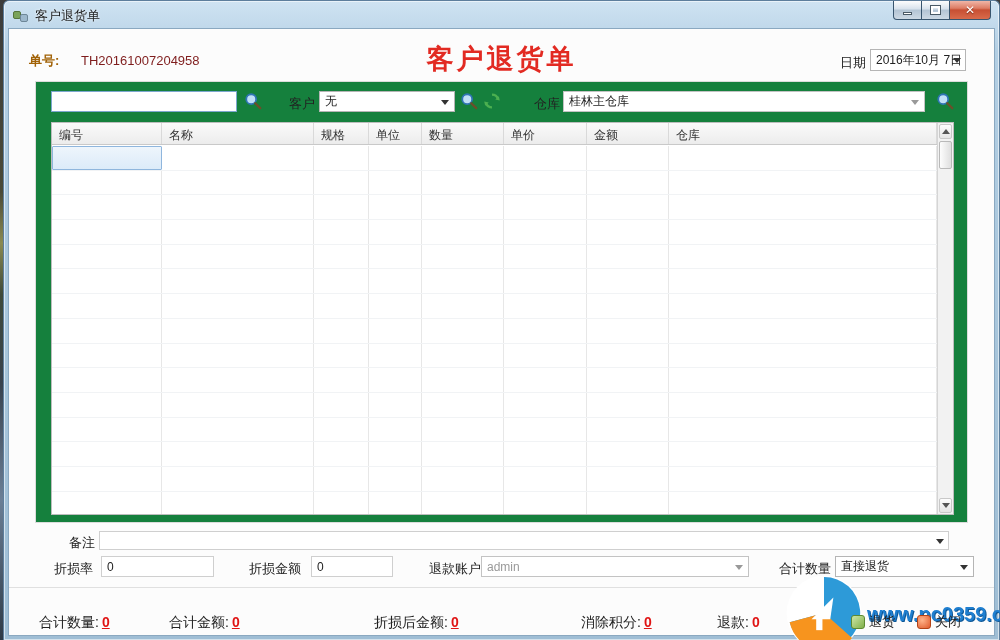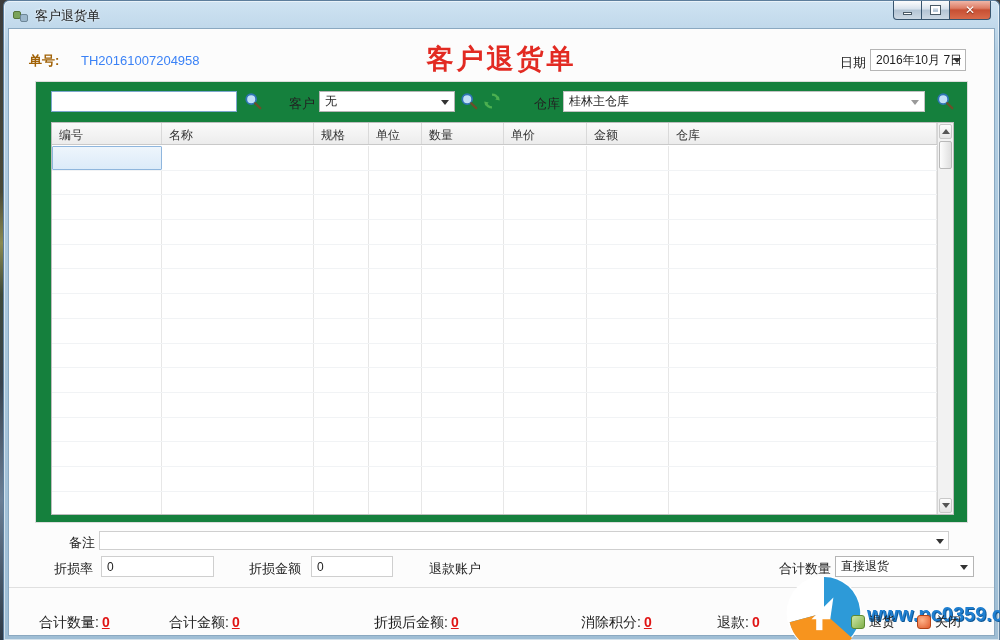--- a/index.html
+++ b/index.html
@@ -29,21 +29,21 @@
   .win-btn.max{ width:27px; border-left:none; border-right:none; }
   .win-btn.close{ width:42px; border-radius:0 0 4px 0;
     background:linear-gradient(180deg,#f0b6a7 0%,#dd7d65 40%,#c74f33 50%,#d96b4b 100%); }
   .glyph-min{ width:9px; height:3px; background:#fff; border:1px solid #4a5a66; margin-top:6px; }
   .glyph-max{ width:9px; height:8px; border:2px solid #fff; outline:1px solid #4a5a66; background:transparent; }
   .glyph-close{ color:#fff; font-size:12px; font-weight:bold; text-shadow:0 1px 1px #7a2a14; }
   .client{ position:absolute; left:4px; right:4px; top:27px; bottom:4px; background:#fcfcfc; border:1px solid #8aa8c0; }
 
   
   .hdr-orderno-label{ position:absolute; left:20px; top:23px; font-size:13px; font-weight:bold; color:#a16207; }
-  .hdr-orderno-value{ position:absolute; left:72px; top:24px; font-size:13px; color:#3b82f6; }
+  .hdr-orderno-value{ position:absolute; left:72px; top:24px; font-size:13px; color:#7f1d1d; }
   .form-title{ position:absolute; left:0; right:0; top:12px; text-align:center; font-size:27px; font-weight:bold; color:#e22a22; letter-spacing:3px; }
   .hdr-date-label{ position:absolute; right:128px; top:25px; font-size:13px; color:#222; }
   .date-combo{ position:absolute; right:28px; top:20px; width:96px; height:22px; background:#fff; border:1px solid #b5b5b5;
     font-size:12px; color:#222; display:flex; align-items:center; padding-left:5px; }
   .date-combo .arrow{ position:absolute; right:4px; top:8px; }
   .arrow{ width:0; height:0; border-left:4px solid transparent; border-right:4px solid transparent; border-top:5px solid #333; }
   .arrow.gray{ border-top-color:#999; }
 
   
   .main-panel{ position:absolute; left:26px; right:26px; top:52px; height:442px; border:1px solid #dcdcdc; background:#15803d; }
@@ -371,20 +371,24 @@
     <div class="f-input in-lossrate">
         <span>0</span>
       </div>
 
     <span class="f-label f-lossamt">折损金额</span>
     <div class="f-input in-lossamt">
         <span>0</span>
       </div>
 
     <span class="f-label f-refundacct">退款账户</span>
+    <div class="f-input in-refundacct">
+      <span>admin</span>
+      <span class="arrow gray"></span>
+    </div>
 
     <span class="f-label f-method">合计数量</span>
     <div class="f-input in-method">
       <span>直接退货</span>
       <span class="arrow"></span>
     </div>
 
     <div class="totals">
       <div class="t-item ti-qty"><b>合计数量:</b><span class="t-val">0</span></div>
       <div class="t-item ti-amt"><b>合计金额:</b><span class="t-val">0</span></div>

